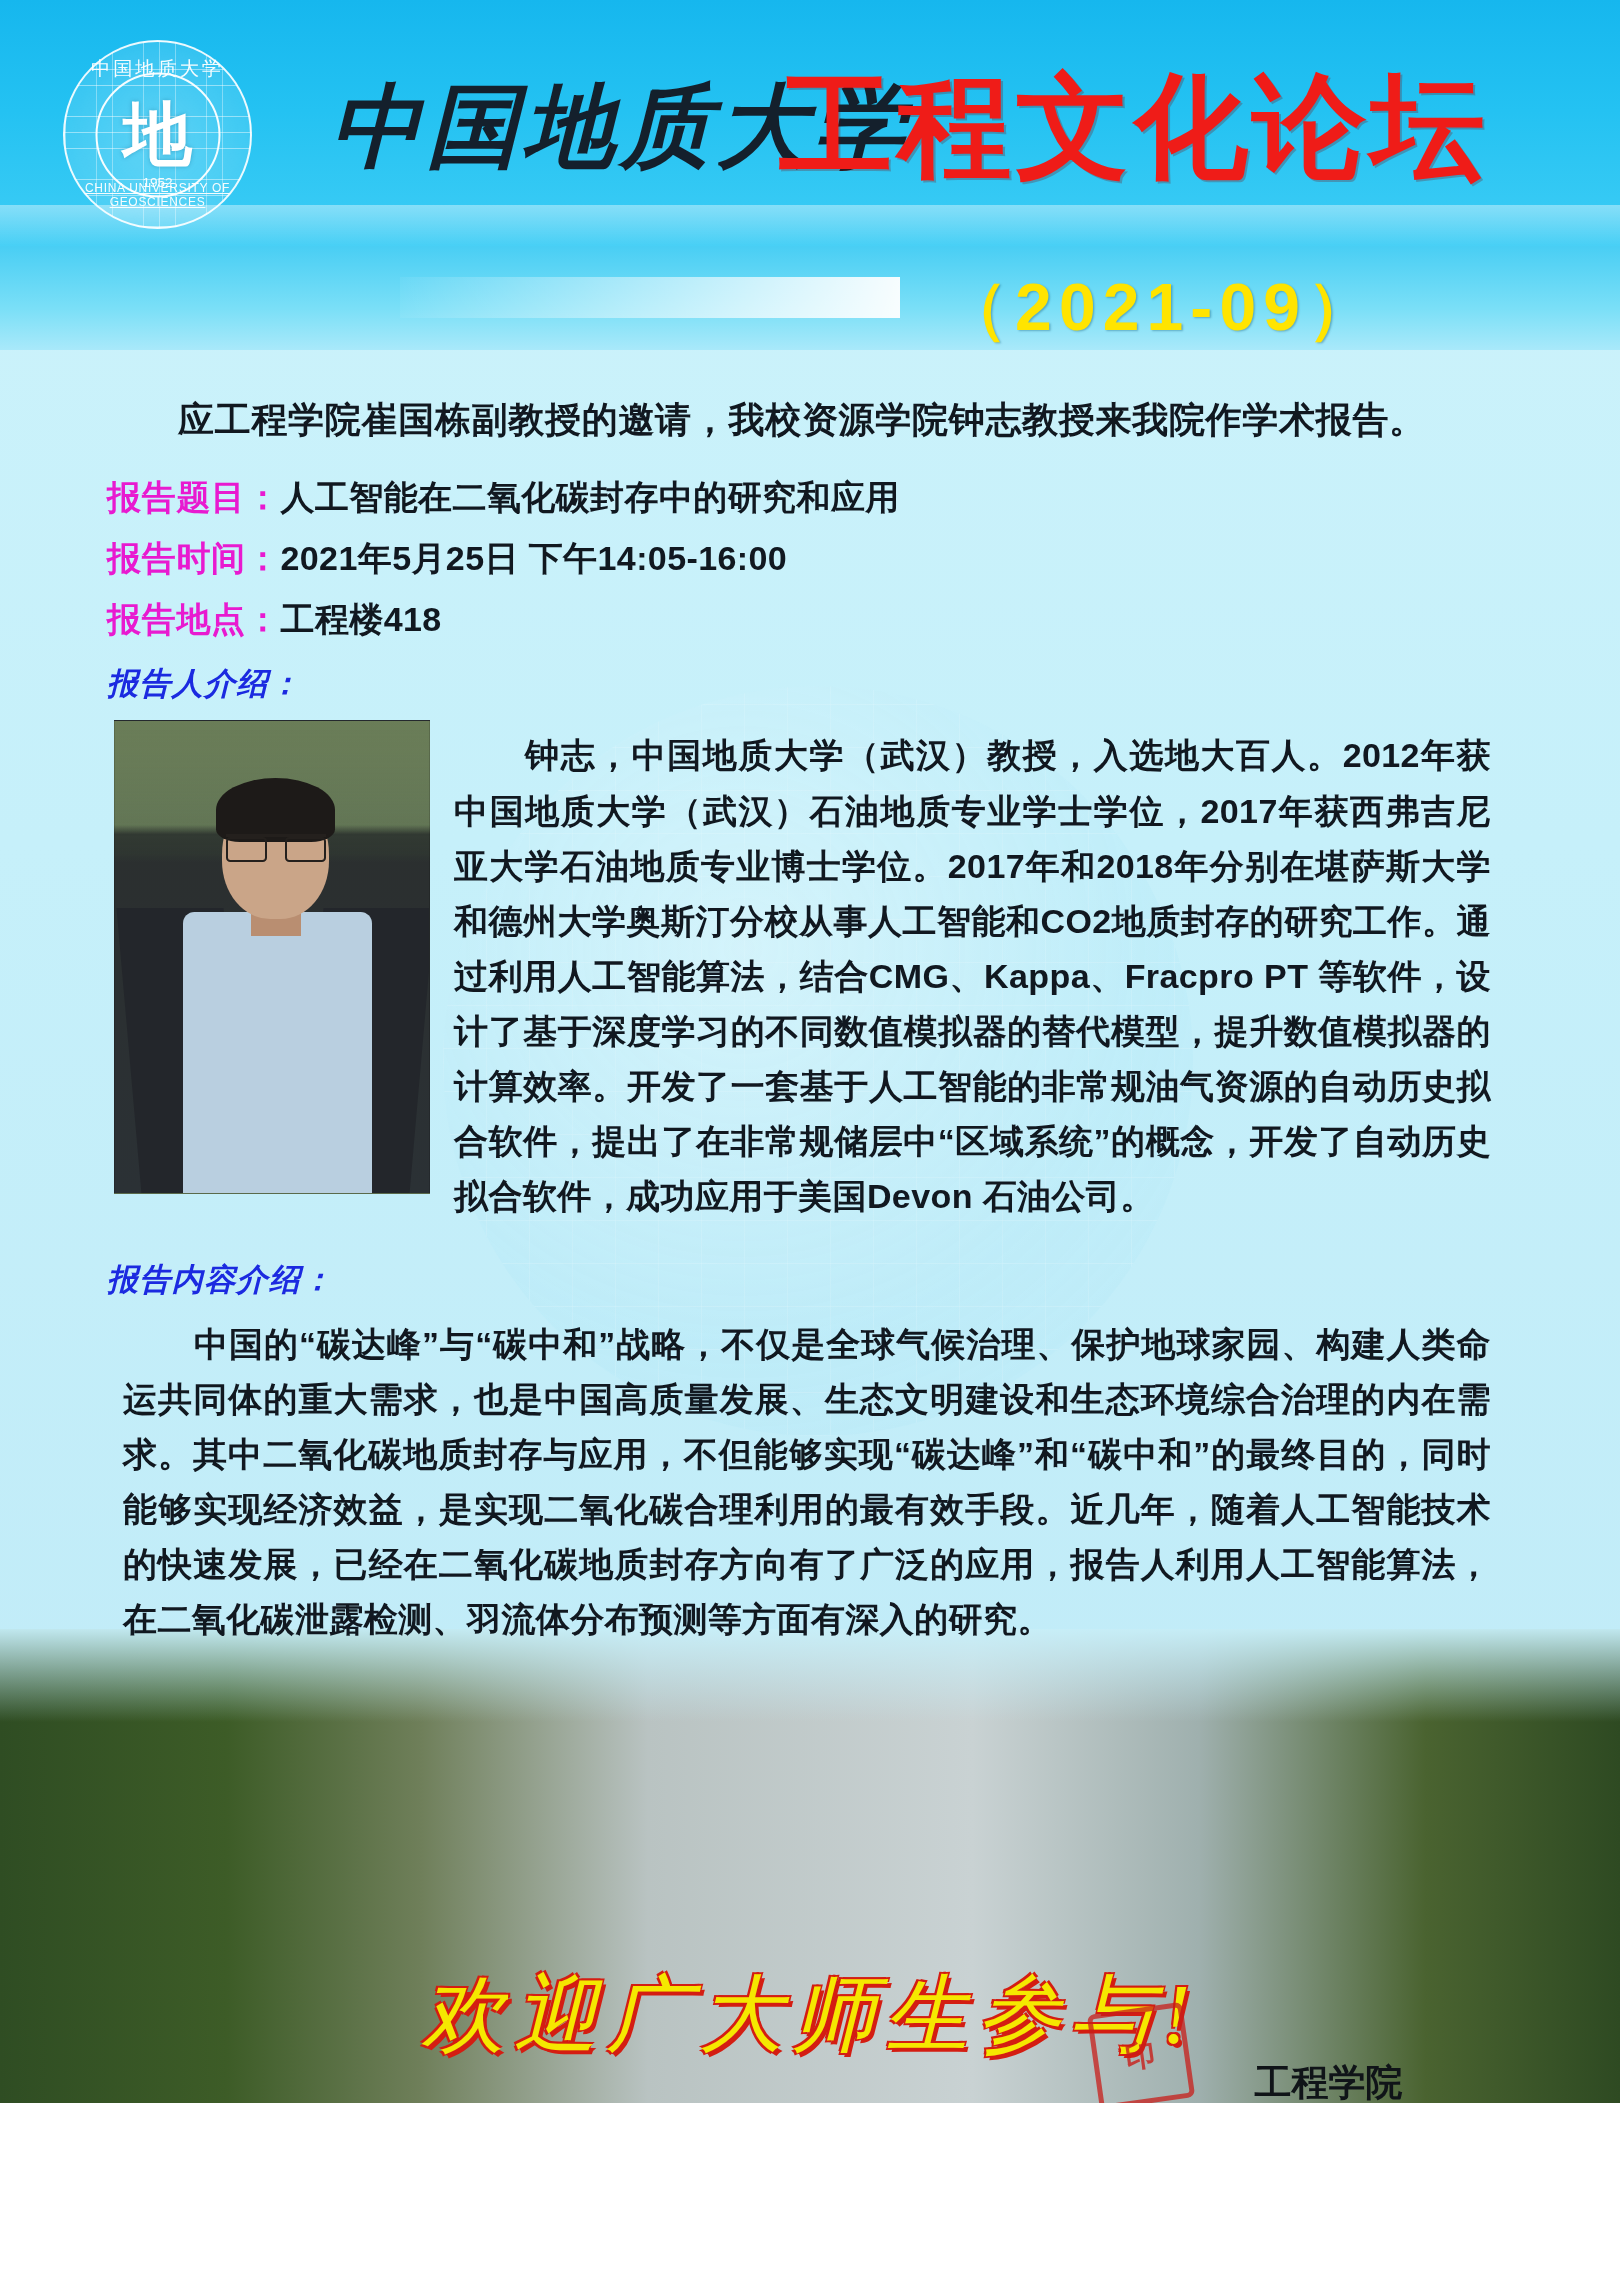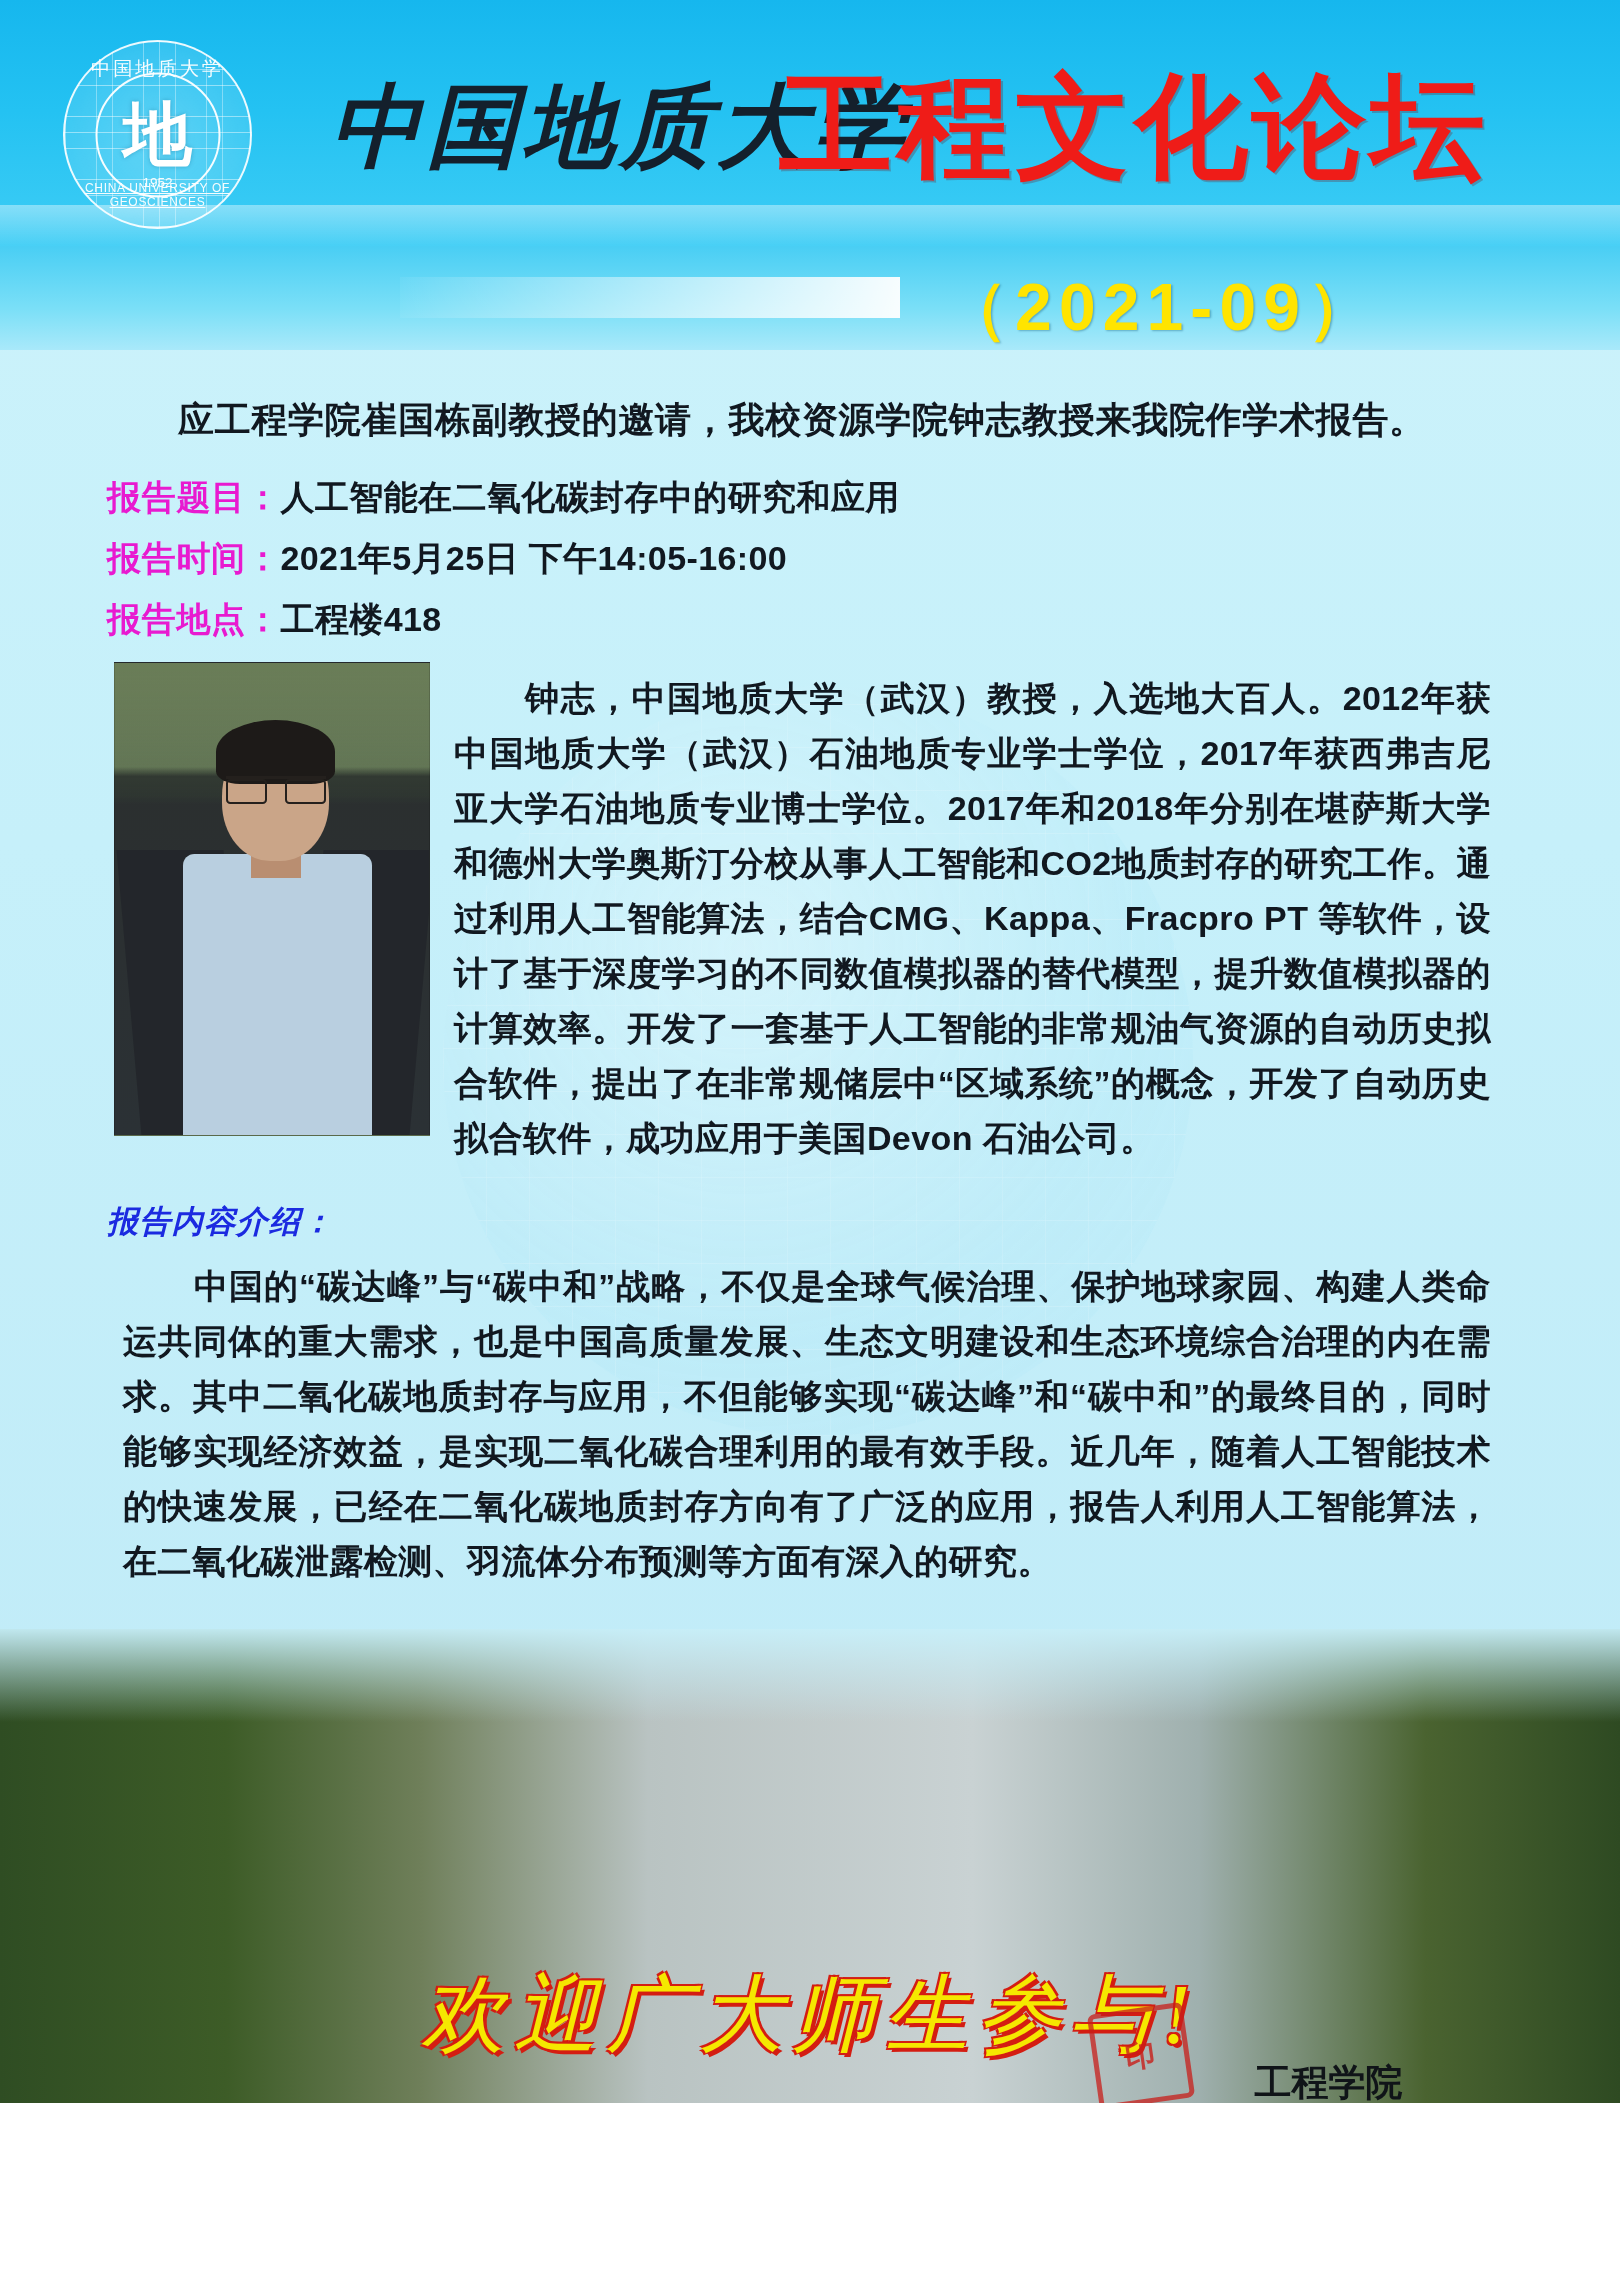--- a/index.html
+++ b/index.html
@@ -344,20 +344,21 @@
     <div class="field-row">
       <span class="field-label">报告题目：</span><span class="field-value">人工智能在二氧化碳封存中的研究和应用</span>
     </div>
     <div class="field-row">
       <span class="field-label">报告时间：</span><span class="field-value">2021年5月25日 下午14:05-16:00</span>
     </div>
     <div class="field-row">
       <span class="field-label">报告地点：</span><span class="field-value">工程楼418</span>
     </div>
 
+    <div class="section-head">报告人介绍：</div>
 
     <div style="overflow:hidden;">
       <div class="speaker-photo">
         <div class="sp-jacket-l"></div>
         <div class="sp-jacket-r"></div>
         <div class="sp-shirt"></div>
         <div class="sp-neck"></div>
         <div class="sp-head"></div>
         <div class="sp-hair"></div>
         <div class="sp-glasses"></div>

